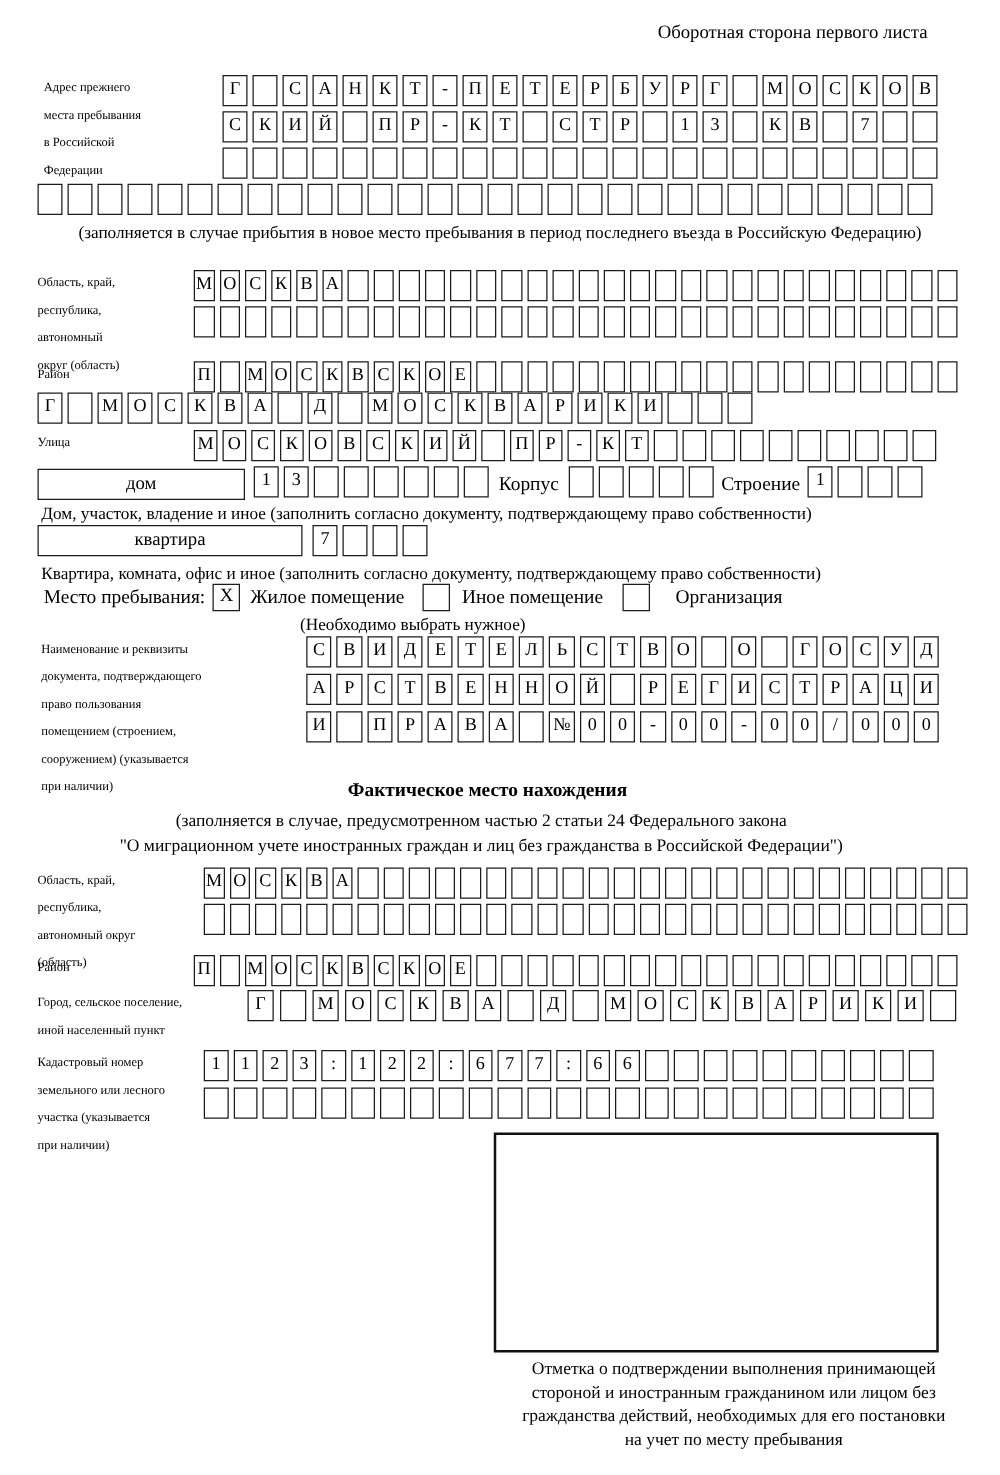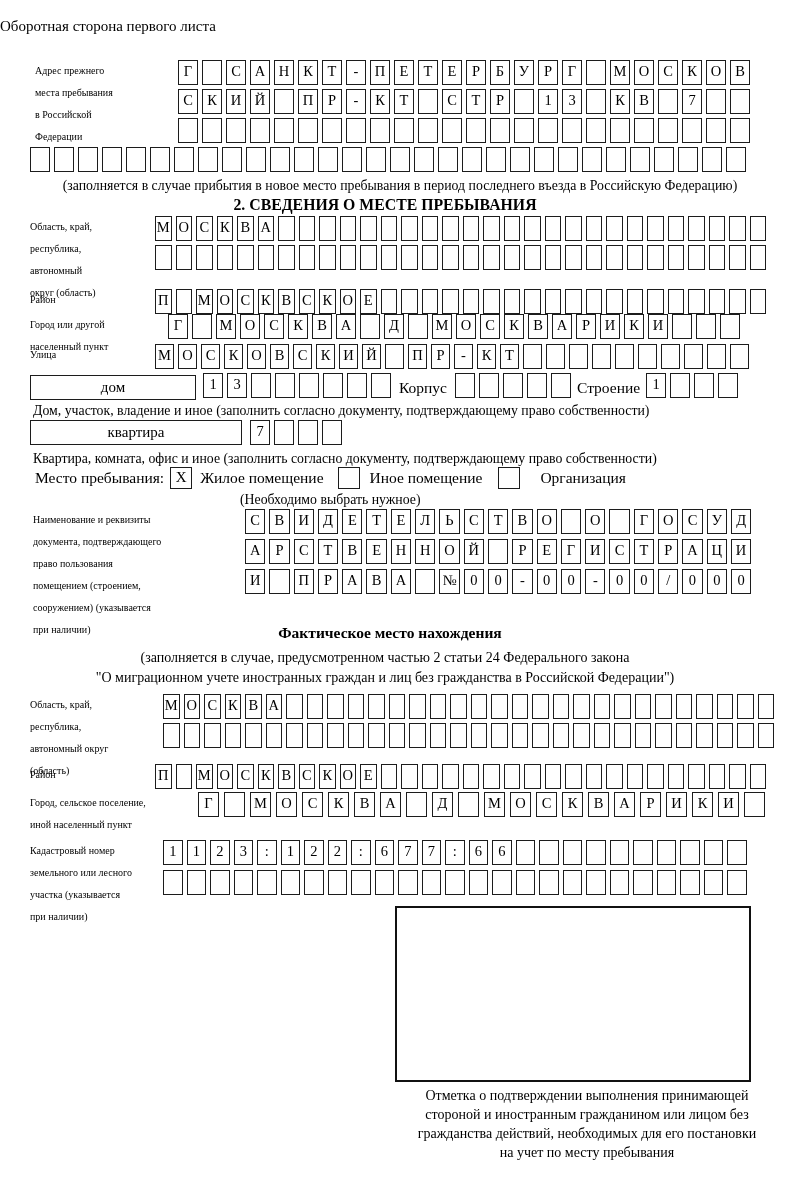--- a/index.html
+++ b/index.html
@@ -29,21 +29,21 @@
        text-align:center;font-size:15px;line-height:19px;}
   .stay-row{display:flex;align-items:center;font-size:15.5px;}
   .stampbox{position:absolute;box-sizing:border-box;border:2px solid #111;background:#fff;}
   .pre{white-space:pre-line;}
 </style>
 </head>
 <body>
 
 <div class="page">
 
-  <div class="blk" style="top:18px;left:0;width:742px;font-size:15px;">Оборотная сторона первого листа</div>
+  <div class="blk" style="top:18px;left:0;width:742px;text-align:right;font-size:15px;">Оборотная сторона первого листа</div>
 
   <div class="blk flexrow" style="top:60px;">
     <div class="lbl" style="width:148px;padding-left:5px;box-sizing:border-box;">Адрес прежнего
 места пребывания
 в Российской
 Федерации</div>
     <div>
       <div class="cells w20">
           <span class="cell">Г</span>
           <span class="cell"></span>
@@ -153,21 +153,20 @@
         <span class="cell"></span>
         <span class="cell"></span>
         <span class="cell"></span>
         <span class="cell"></span>
         <span class="cell"></span>
         <span class="cell"></span>
       </div>
   </div>
   <div class="blk note center" style="top:177px;left:0;width:800px;">(заполняется в случае прибытия в новое место пребывания в период последнего въезда в Российскую Федерацию)</div>
 
-  <div class="blk center bold title" style="top:196px;left:0;width:770px;">2. СВЕДЕНИЯ О МЕСТЕ ПРЕБЫВАНИЯ</div>
 
   <div class="blk flexrow" style="top:216px;">
     <div class="lbl" style="width:125px;">Область, край,
 республика,
 автономный
 округ (область)</div>
     <div>
       <div class="cells w17">
           <span class="cell">М</span>
           <span class="cell">О</span>
@@ -265,22 +264,20 @@
         <span class="cell"></span>
         <span class="cell"></span>
         <span class="cell"></span>
         <span class="cell"></span>
         <span class="cell"></span>
         <span class="cell"></span>
       </div>
   </div>
 
   <div class="blk flexrow" style="top:314px;">
-    <div class="lbl" style="width:138px;">Город или другой
-населенный пункт</div>
     <div class="cells w20">
         <span class="cell">Г</span>
         <span class="cell"></span>
         <span class="cell">М</span>
         <span class="cell">О</span>
         <span class="cell">С</span>
         <span class="cell">К</span>
         <span class="cell">В</span>
         <span class="cell">А</span>
         <span class="cell"></span>

